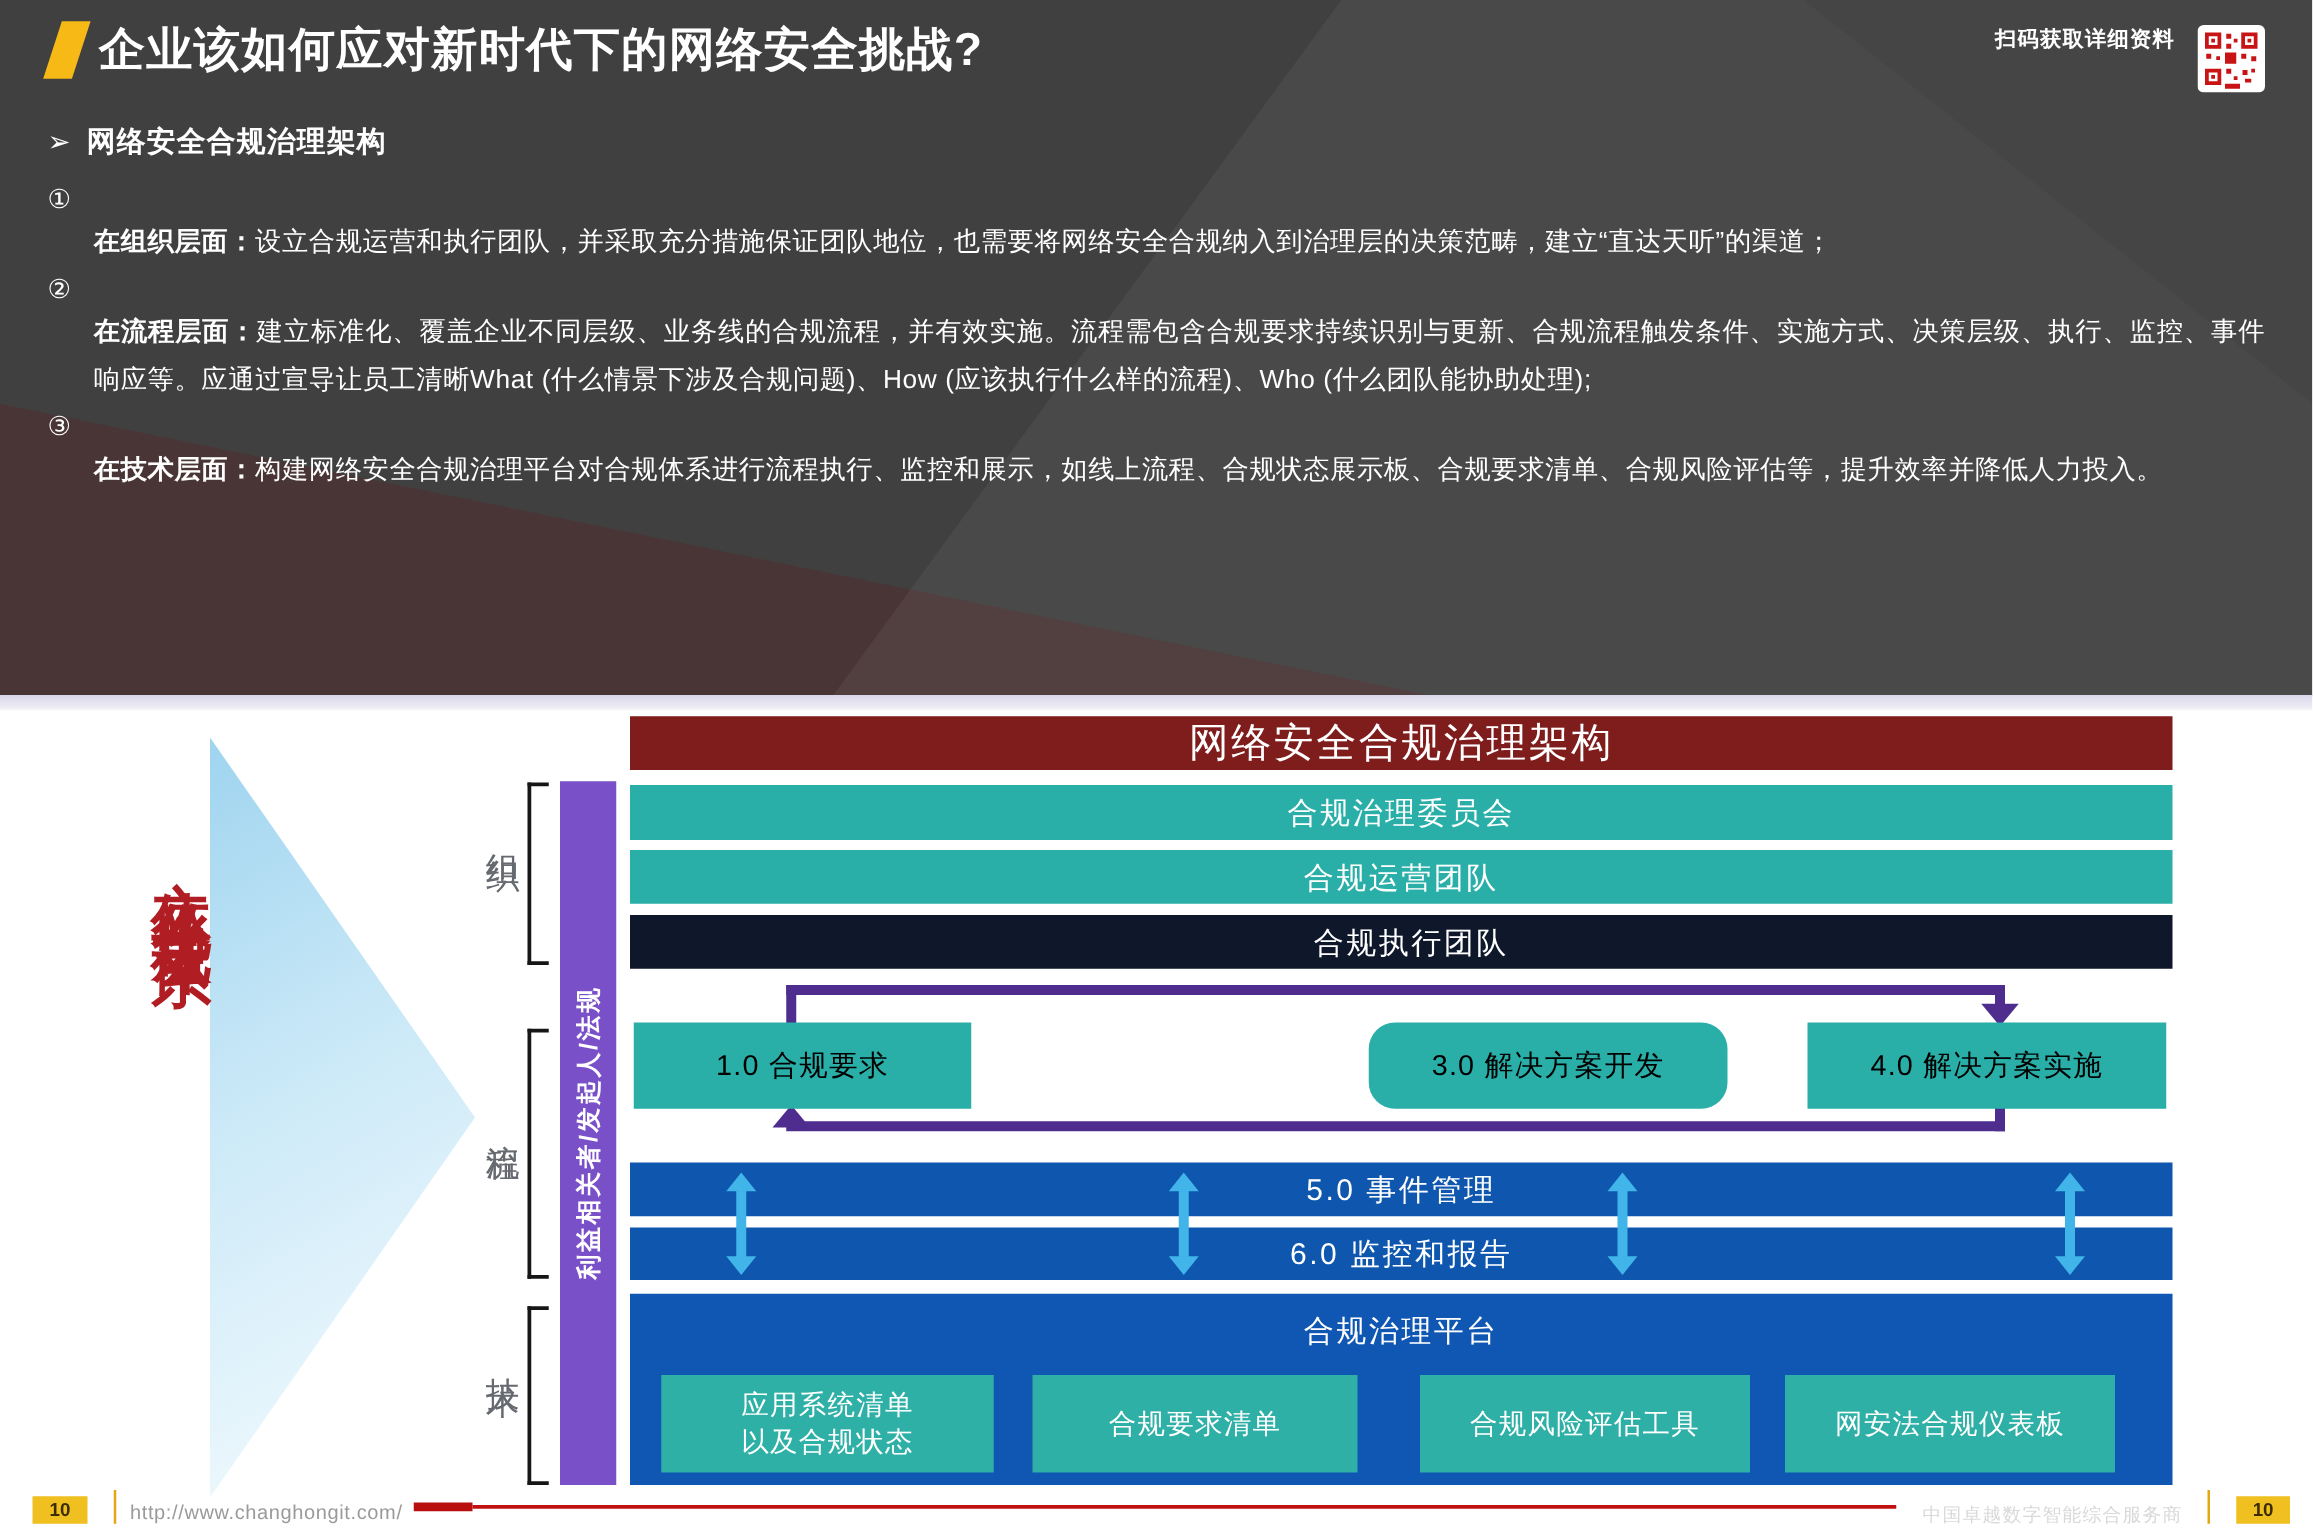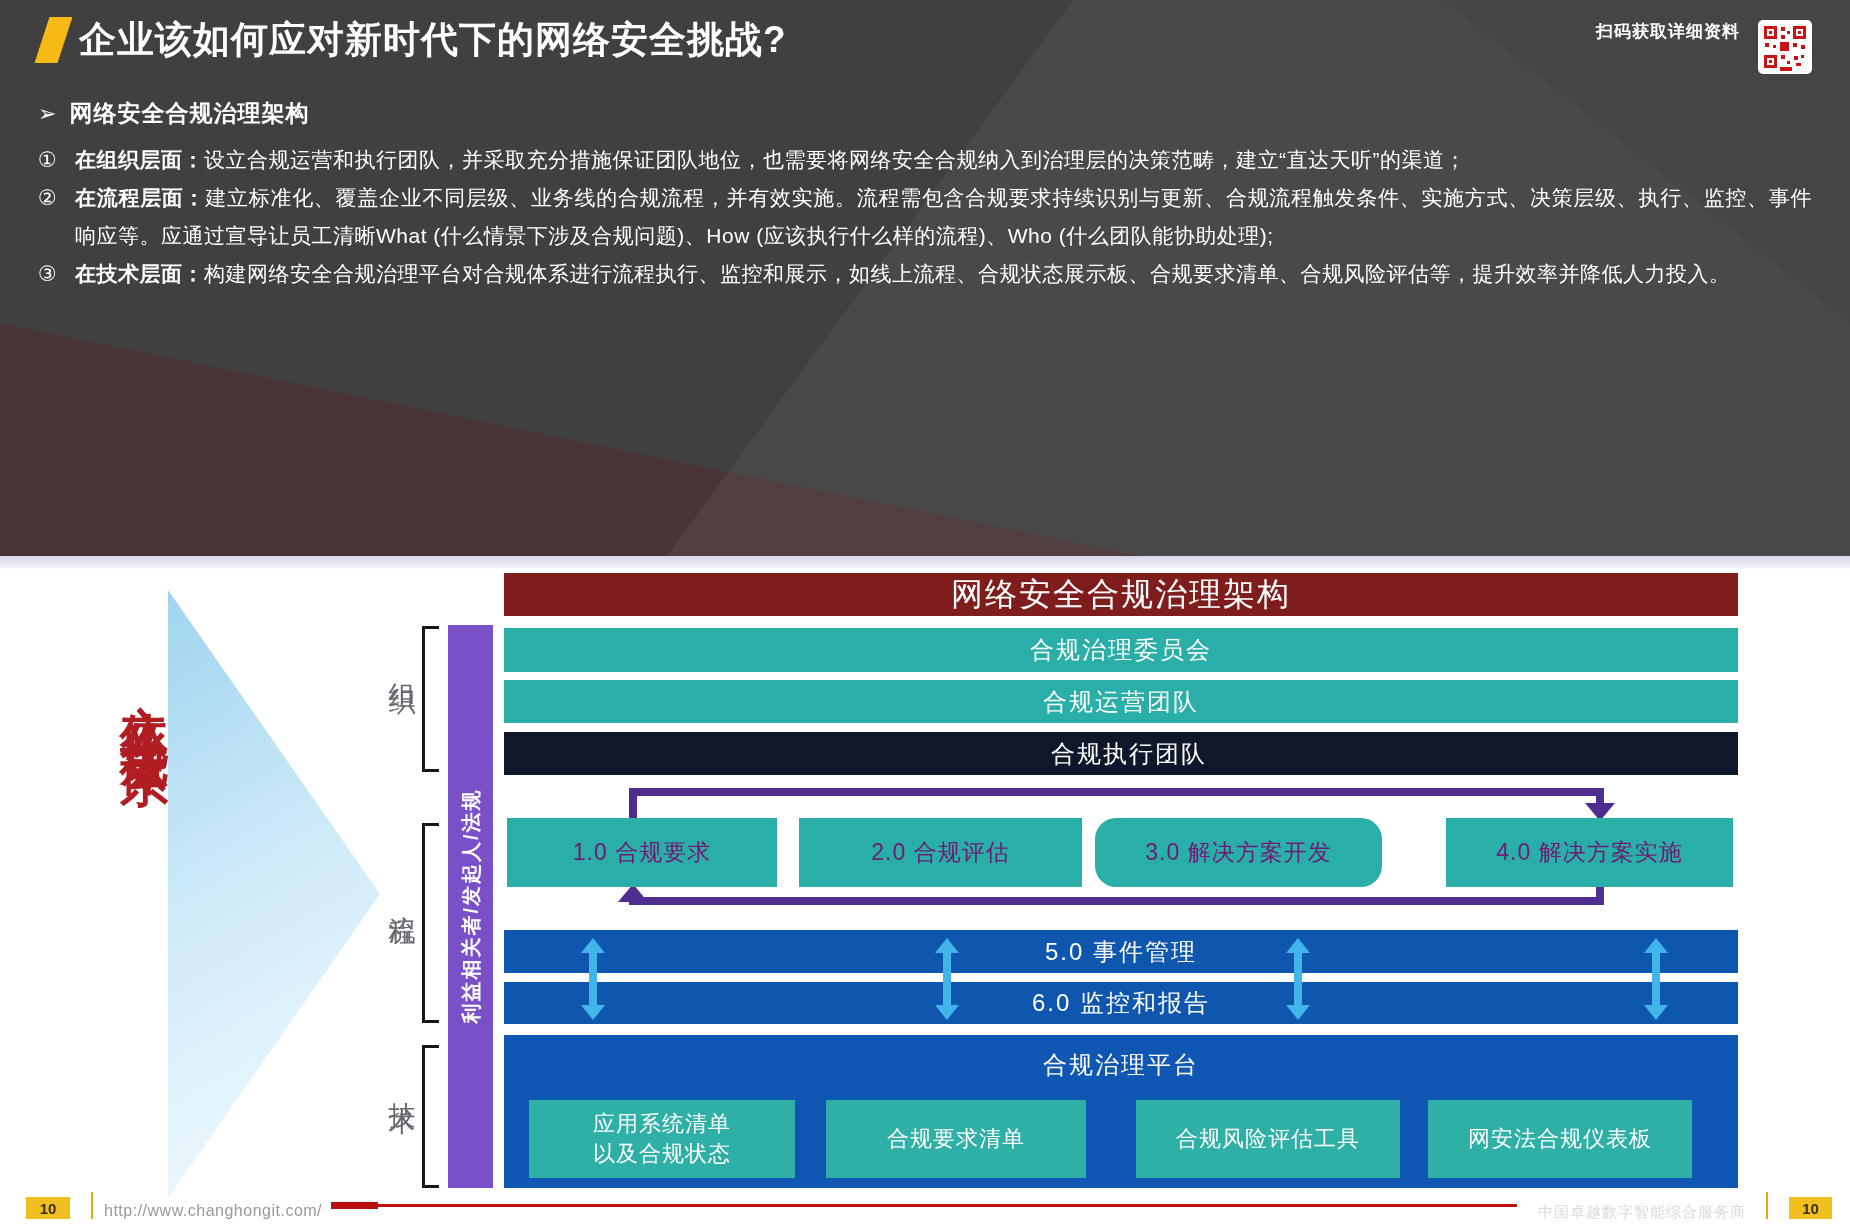--- a/index.html
+++ b/index.html
@@ -27,21 +27,21 @@
   .title-right{display:flex;align-items:flex-start;gap:18px;padding-top:6px;}
   .scan-hint{font-size:17px;font-weight:700;letter-spacing:1px;}
   .qr-box{width:54px;height:54px;flex:none;}
   .intro{margin:26px 0 0 0;font-size:21px;line-height:37px;text-align:justify;letter-spacing:.5px;}
   .mini-slash{float:left;width:10px;height:25px;background:#f7b916;transform:skewX(-18deg);margin:6px 16px 0 6px;}
   .sec-heading{margin-top:24px;font-size:23px;font-weight:700;letter-spacing:1px;display:flex;align-items:center;gap:12px;}
   .sec-marker{font-size:22px;font-weight:400;}
   .items{margin-top:12px;}
   .item{display:flex;font-size:21px;line-height:38px;letter-spacing:.5px;}
   .item-num{width:37px;flex:none;}
-  .item-text{flex:1;text-align:justify;}
+  .item-text{flex:1;text-align:justify;margin-top:34px;}
   .item-text b{font-weight:700;}
   
   .lavender-strip{position:absolute;left:0;top:556px;width:1850px;height:13px;
     background:linear-gradient(180deg,#d9d6ea 0%,#efeef6 80%,#ffffff 100%);}
   
   .big-arrow{position:absolute;left:168px;top:590px;width:212px;height:608px;
     background:linear-gradient(150deg,#9fd4ef 0%,#cdeaf8 45%,#f7fcfe 100%);
     clip-path:polygon(0 0,100% 50%,0 100%);}
   .vertical-red-title{position:absolute;left:112px;top:666px;height:430px;
     writing-mode:vertical-rl;text-orientation:upright;
@@ -62,21 +62,21 @@
   .stakeholder-text{position:absolute;left:471px;top:906px;width:560px;
     transform:translate(-50%,-50%) rotate(-90deg);
     text-align:center;color:#ffffff;font-size:20px;font-weight:700;letter-spacing:2px;white-space:nowrap;}
   
   .dbar{position:absolute;left:504px;width:1234px;color:#ffffff;
     display:flex;align-items:center;justify-content:center;text-align:center;}
   .bar-title{top:573px;height:43px;background:#7f1d1d;font-size:32px;font-weight:500;letter-spacing:2px;}
   .org-0{top:628px;height:44px;background:#29afa8;font-size:24px;letter-spacing:2px;}
   .org-1{top:680px;height:43px;background:#29afa8;font-size:24px;letter-spacing:2px;}
   .org-2{top:732px;height:43px;background:#0f172a;font-size:24px;letter-spacing:2px;padding-left:16px;}
-  .pbox{position:absolute;top:818px;height:69px;background:#29afa8;color:#701a75;
+  .pbox{position:absolute;top:818px;height:69px;background:#29afa8;color:#000000;
     display:flex;align-items:center;justify-content:center;font-size:23px;letter-spacing:1px;}
   .pbox-0{left:507px;width:270px;}
   .pbox-1{left:799px;width:283px;}
   .pbox-2{left:1095px;width:287px;border-radius:21px;}
   .pbox-3{left:1446px;width:287px;}
   .fbar-0{top:930px;height:43px;background:#0e56ae;font-size:24px;letter-spacing:2px;}
   .fbar-1{top:982px;height:42px;background:#0e56ae;font-size:24px;letter-spacing:2px;}
   .platform{position:absolute;left:504px;top:1035px;width:1234px;height:153px;background:#0f57b2;}
   .platform-title{color:#ffffff;text-align:center;font-size:24px;letter-spacing:2px;margin-top:14px;}
   .plbox{position:absolute;top:1100px;height:78px;background:#2fb0a6;color:#fff;
@@ -223,21 +223,20 @@
 
   <div class="conn conn-top-h"></div>
   <div class="conn conn-top-lstub"></div>
   <div class="conn conn-top-rstub"></div>
   <div class="arrow-down"></div>
   <div class="conn conn-bot-h"></div>
   <div class="conn conn-bot-rstub"></div>
   <div class="arrow-up"></div>
 
   <div class="pbox pbox-0">1.0 合规要求</div>
-  <div class="pbox pbox-1">2.0 合规评估</div>
   <div class="pbox pbox-2">3.0 解决方案开发</div>
   <div class="pbox pbox-3">4.0 解决方案实施</div>
 
   <div class="dbar fbar-0">5.0 事件管理</div>
   <div class="dbar fbar-1">6.0 监控和报告</div>
 
   <div class="dblarrow da-0"></div>
   <div class="dblarrow da-1"></div>
   <div class="dblarrow da-2"></div>
   <div class="dblarrow da-3"></div>

